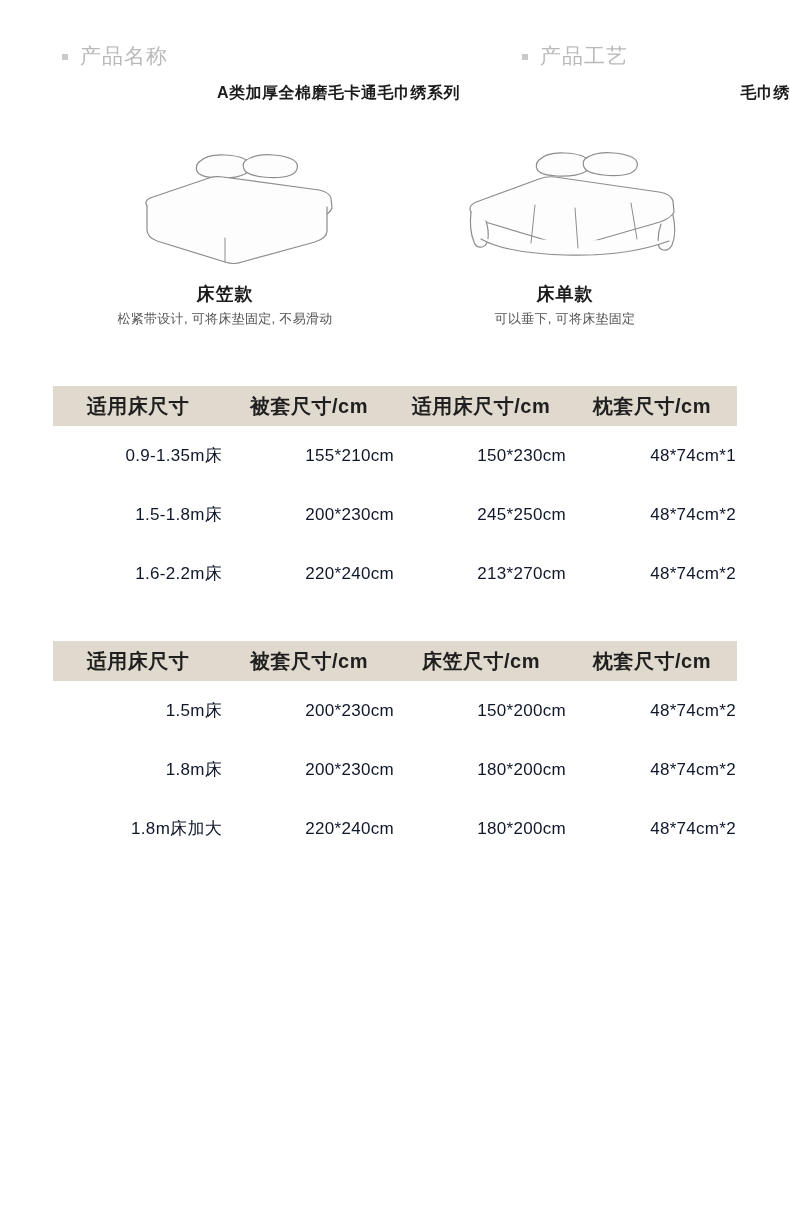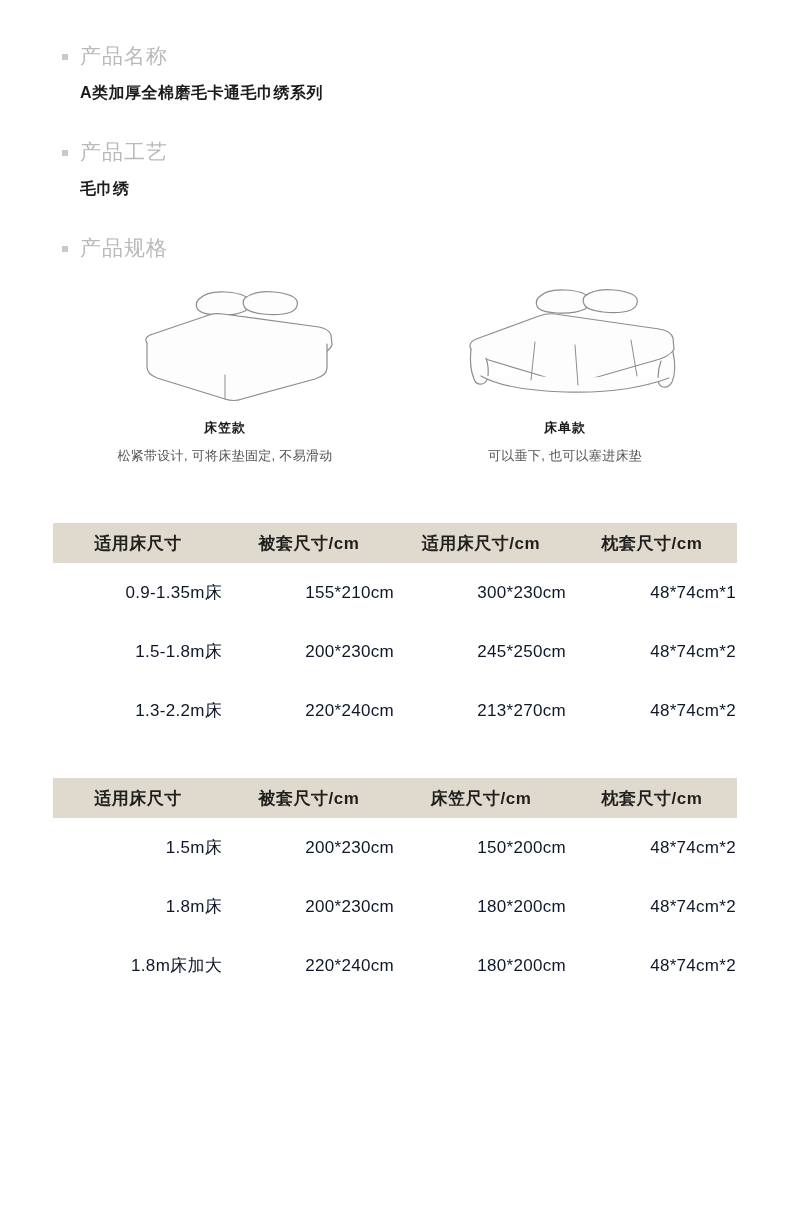--- a/index.html
+++ b/index.html
@@ -22,22 +22,23 @@
     box-sizing: border-box;
   }
 
   
   .specs {
     padding: 42px 0 0 0;
     position: relative;
   }
   .spec-row {
     display: flex;
-    flex-direction: column;
+    flex-direction: row;
     align-items: flex-start;
+    text-align: right;
   }
   .spec-cell {
     box-sizing: border-box;
   }
   .spec-cell.left {
     width: 460px;
     padding-left: 62px;
   }
   .spec-cell.right {
     width: 330px;
@@ -83,46 +84,46 @@
   }
   .illus-col {
     width: 340px;
     text-align: center;
   }
   .illus-svg {
     display: block;
     margin: 0 auto;
   }
   .illus-title {
-    font-size: 13px;
+    font-size: 18px;
     color: #1c1c1c;
     font-weight: bold;
     margin-top: 10px;
     letter-spacing: 1px;
   }
   .illus-sub {
     font-size: 13px;
     color: #555555;
-    margin-top: 10px;
+    margin-top: 4px;
     letter-spacing: 0.3px;
   }
 
   
   .table-block {
     margin: 0 auto;
     width: 684px;
   }
   table.size-table {
     width: 684px;
     border-collapse: collapse;
     table-layout: fixed;
   }
   table.size-table th {
     background: #e0d9cd;
-    font-size: 17px;
+    font-size: 20px;
     font-weight: bold;
     color: #1f1f1f;
     height: 38px;
     letter-spacing: 0.5px;
     text-align: center;
     vertical-align: middle;
   }
   table.size-table td {
     font-size: 17px;
     color: #0f172a;
@@ -156,28 +157,20 @@
       <div class="spec-cell right">
         <div class="spec-label">
           <span class="bullet"></span>
           <span>产品工艺</span>
         </div>
         <div class="spec-value big">毛巾绣</div>
       </div>
     </div>
 
 
-    <div class="spec-row">
-      <div class="spec-cell left">
-        <div class="spec-label">
-          <span class="bullet"></span>
-          <span>产品规格</span>
-        </div>
-      </div>
-    </div>
 
   </div>
 
   <div class="illus-wrap">
 
     <div class="illus-col">
       <svg class="illus-svg" width="260" height="130" viewBox="0 0 260 130">
         <g fill="#fdfdfd" stroke="#8d8d8d" stroke-width="1.2" stroke-linejoin="round" stroke-linecap="round">
 
           <path d="M104 20 q8 -8 26 -7 q20 1 24 8 q3 7 -4 11 q-10 5 -28 4 q-18 -1 -20 -7 q-2 -5 2 -9 z"></path>
@@ -206,21 +199,21 @@
           <path d="M36 70 q-2 18 3 30 q2 6 8 5 q5 -1 6 -8 q1 -9 -2 -18"></path>
           <path d="M238 73 q4 18 -1 30 q-3 6 -9 5 q-5 -1 -5 -9 q0 -9 3 -17"></path>
           <path d="M46 97 q24 14 84 16 q60 2 104 -14"></path>
 
           <path d="M100 63 l-4 38" stroke-width="1"></path>
           <path d="M140 66 l3 40" stroke-width="1"></path>
           <path d="M196 61 l6 36" stroke-width="1"></path>
         </g>
       </svg>
       <div class="illus-title">床单款</div>
-      <div class="illus-sub">可以垂下, 也可以塞进床垫</div>
+      <div class="illus-sub">可以垂下, 可将床垫固定</div>
     </div>
 
   </div>
 
   <div class="table-block tbl-1">
     <table class="size-table">
       <colgroup>
         <col class="col-a">
           <col class="col-b">
           <col class="col-c">
@@ -231,31 +224,31 @@
           <th>适用床尺寸</th>
           <th>被套尺寸/cm</th>
           <th>适用床尺寸/cm</th>
           <th>枕套尺寸/cm</th>
         </tr>
       </thead>
       <tbody>
         <tr>
           <td>0.9-1.35m床</td>
           <td>155*210cm</td>
-          <td>300*230cm</td>
+          <td>150*230cm</td>
           <td>48*74cm*1</td>
         </tr>
         <tr>
           <td>1.5-1.8m床</td>
           <td>200*230cm</td>
           <td>245*250cm</td>
           <td>48*74cm*2</td>
         </tr>
         <tr>
-          <td>1.3-2.2m床</td>
+          <td>1.6-2.2m床</td>
           <td>220*240cm</td>
           <td>213*270cm</td>
           <td>48*74cm*2</td>
         </tr>
       </tbody>
     </table>
   </div>
 
   <div class="table-block tbl-2">
     <table class="size-table">

